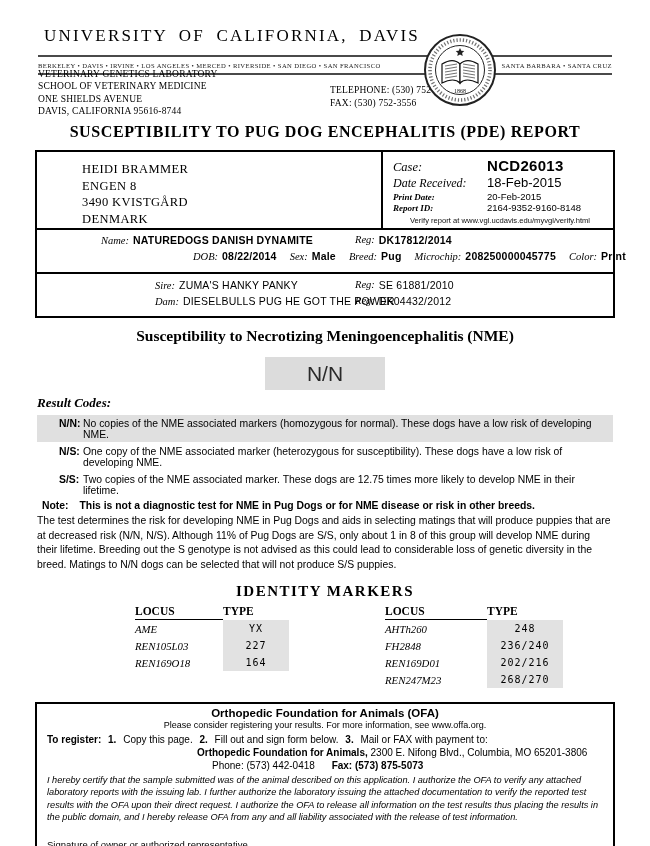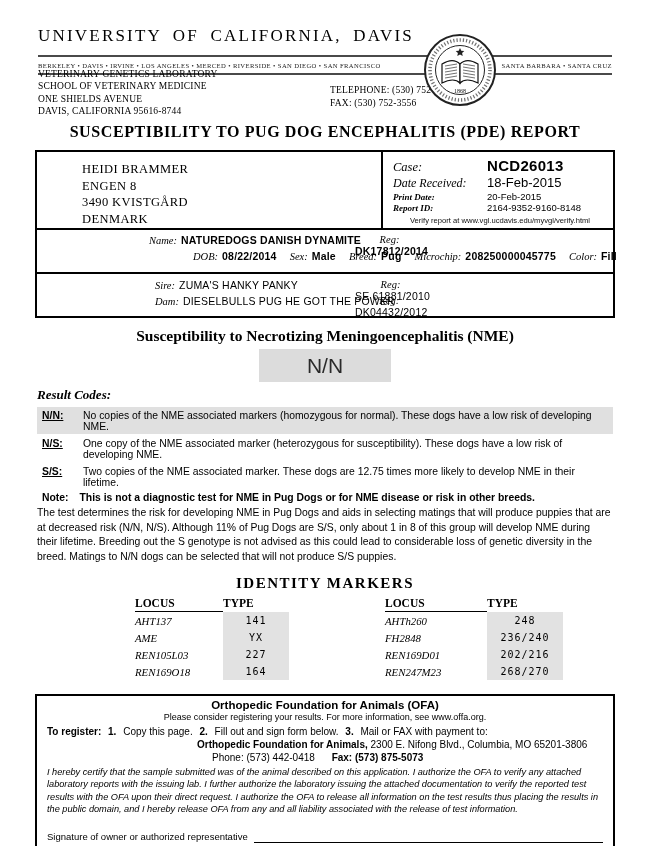--- a/index.html
+++ b/index.html
@@ -1,20 +1,20 @@
 <!DOCTYPE html>
 <html><head>
 <meta charset="utf-8">
 <style>
   html,body{margin:0;padding:0;background:#fff;}
   .page{position:relative;width:650px;height:846px;background:#fff;color:#000;
         font-family:"Liberation Sans",sans-serif;overflow:hidden;}
 
   
-  .univ{position:absolute;left:38px;top:26px;font-family:"Liberation Serif",serif;
+  .univ{position:absolute;left:44px;top:26px;font-family:"Liberation Serif",serif;
         font-size:17px;letter-spacing:2.2px;word-spacing:5px;}
   .campus-bar{position:absolute;left:38px;right:38px;top:55px;height:20px;box-sizing:border-box;
         border-top:2px solid #4a4a4a;border-bottom:2px solid #4a4a4a;
         display:flex;align-items:center;justify-content:space-between;
         font-family:"Liberation Serif",serif;font-size:6.6px;letter-spacing:.4px;color:#222;}
   .seal{position:absolute;left:422px;top:30px;width:76px;height:80px;z-index:5;}
   .lab{position:absolute;left:38px;top:68px;font-family:"Liberation Serif",serif;
         font-size:9.5px;line-height:1.3;letter-spacing:.2px;}
   .phones{position:absolute;left:330px;top:84px;font-family:"Liberation Serif",serif;
         font-size:9.5px;line-height:1.35;letter-spacing:.2px;}
@@ -36,31 +36,31 @@
   .sm-lbl{font-size:9px;font-weight:bold;}
   .sm-val{font-size:9.5px;}
   .verify{font-size:7.6px;text-align:center;margin-top:3px;color:#111;}
 
   .boxB{border:2px solid #000;border-top:none;padding:4px 0 6px;}
   .boxC{border:2px solid #000;border-top:none;padding:5px 0;}
   .drow{position:relative;height:16px;display:flex;align-items:baseline;}
   .ilbl{font-family:"Liberation Serif",serif;font-style:italic;font-size:10.5px;margin-right:4px;}
   .bval{font-weight:bold;font-size:10.5px;letter-spacing:.2px;}
   .rval{font-size:10.5px;letter-spacing:.2px;}
-  .regpos{position:absolute;left:318px;display:flex;align-items:center;flex-direction:column;}
+  .regpos{position:absolute;left:318px;display:flex;align-items:flex-start;}
   .pair{margin-right:13px;display:inline-flex;align-items:baseline;}
 
   .nme-head{margin-top:9px;text-align:center;font-family:"Liberation Serif",serif;
         font-weight:bold;font-size:15.5px;}
-  .resultbox{width:132px;height:33px;margin:4px auto 5px;display:flex;align-items:center;
+  .resultbox{width:120px;height:33px;margin:12px auto 5px;display:flex;align-items:center;
         justify-content:center;font-size:21px;color:#2a2a2a;}
   .rc-label{font-family:"Liberation Serif",serif;font-weight:bold;font-style:italic;
         font-size:13px;margin:2px 2px 4px;}
   .code-row{position:relative;margin:0 2px 1px;padding:2.5px 0 2.5px 46px;font-size:10.4px;}
-  .code{position:absolute;left:5px;font-weight:bold;text-decoration:underline;}
+  .code{position:absolute;left:22px;font-weight:bold;}
   .note-row{margin:2px 2px 0;padding-left:5px;font-size:10.4px;font-weight:bold;}
   .note-row .nlbl{margin-right:8px;}
   .para{margin:3px 2px 0;font-size:10.4px;line-height:1.4;}
 
   .id-head{margin-top:11px;text-align:center;font-family:"Liberation Serif",serif;
         font-weight:bold;font-size:15px;letter-spacing:1.5px;}
   .idtables{display:flex;margin-left:100px;gap:96px;margin-top:5px;}
   .idt{display:block;}
   .idt .hrow{display:flex;}
   .h-locus{font-family:"Liberation Serif",serif;font-weight:bold;font-size:11.5px;
@@ -152,21 +152,21 @@
         </div>
         <div class="crow">
           <span class="clbl sm-lbl">Report ID:</span>
           <span class="sm-val">2164-9352-9160-8148</span>
         </div>
         <div class="verify">Verify report at www.vgl.ucdavis.edu/myvgl/verify.html</div>
       </div>
     </div>
 
     <div class="boxB">
-      <div class="drow" style="padding-left:112px;">
+      <div class="drow" style="padding-left:64px;">
         <span class="ilbl">Name:</span>
         <span class="bval">NATUREDOGS DANISH DYNAMITE</span>
         <span class="regpos">
           <span class="ilbl">Reg:</span>
           <span class="bval">DK17812/2014</span>
         </span>
       </div>
       <div class="drow" style="padding-left:132px;margin-left:24px;">
         <span class="pair">
           <span class="ilbl">DOB:</span>
@@ -179,21 +179,21 @@
         <span class="pair">
           <span class="ilbl">Breed:</span>
           <span class="bval">Pug</span>
         </span>
         <span class="pair">
           <span class="ilbl">Microchip:</span>
           <span class="bval">208250000045775</span>
         </span>
         <span class="pair">
           <span class="ilbl">Color:</span>
-          <span class="bval">Fill</span>
+          <span class="bval">Print</span>
         </span>
       </div>
     </div>
 
     <div class="boxC">
       <div class="drow" style="padding-left:118px;">
         <span class="ilbl">Sire:</span>
         <span class="rval">ZUMA'S HANKY PANKY</span>
         <span class="regpos">
           <span class="ilbl">Reg:</span>
@@ -232,24 +232,20 @@
     </div>
     <div class="para">The test determines the risk for developing NME in Pug Dogs and aids in selecting matings that will produce puppies that are at decreased risk (N/N, N/S). Although 11% of Pug Dogs are S/S, only about 1 in 8 of this group will develop NME during their lifetime. Breeding out the S genotype is not advised as this could lead to considerable loss of genetic diversity in the breed. Matings to N/N dogs can be selected that will not produce S/S puppies.</div>
 
     <div class="id-head">IDENTITY MARKERS</div>
     <div class="idtables">
 
       <div class="idt t1">
         <div class="hrow">
           <span class="h-locus">LOCUS</span>
           <span class="h-type">TYPE</span>
-        </div>
-        <div class="rrow">
-          <span class="c-locus">AHT137</span>
-          <span class="c-type">141</span>
         </div>
         <div class="rrow">
           <span class="c-locus">AME</span>
           <span class="c-type">YX</span>
         </div>
         <div class="rrow">
           <span class="c-locus">REN105L03</span>
           <span class="c-type">227</span>
         </div>
         <div class="rrow">

